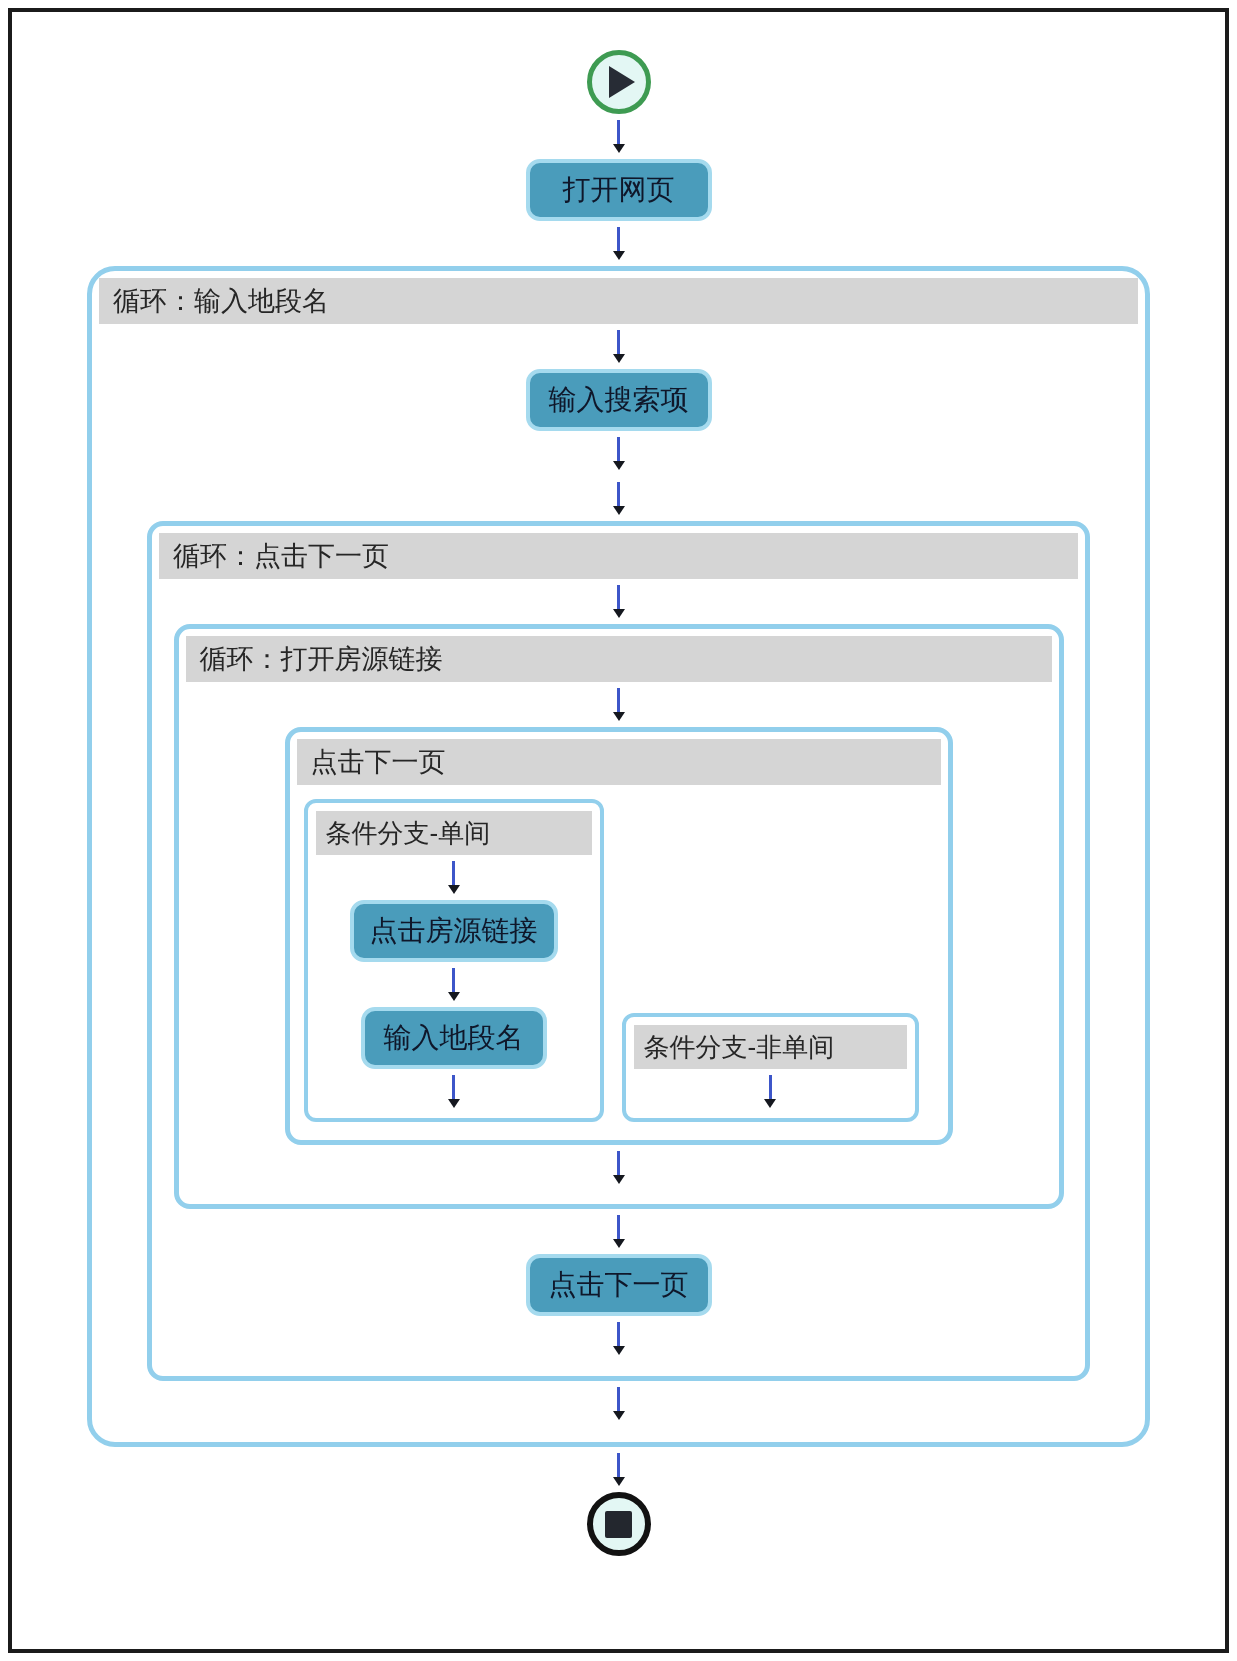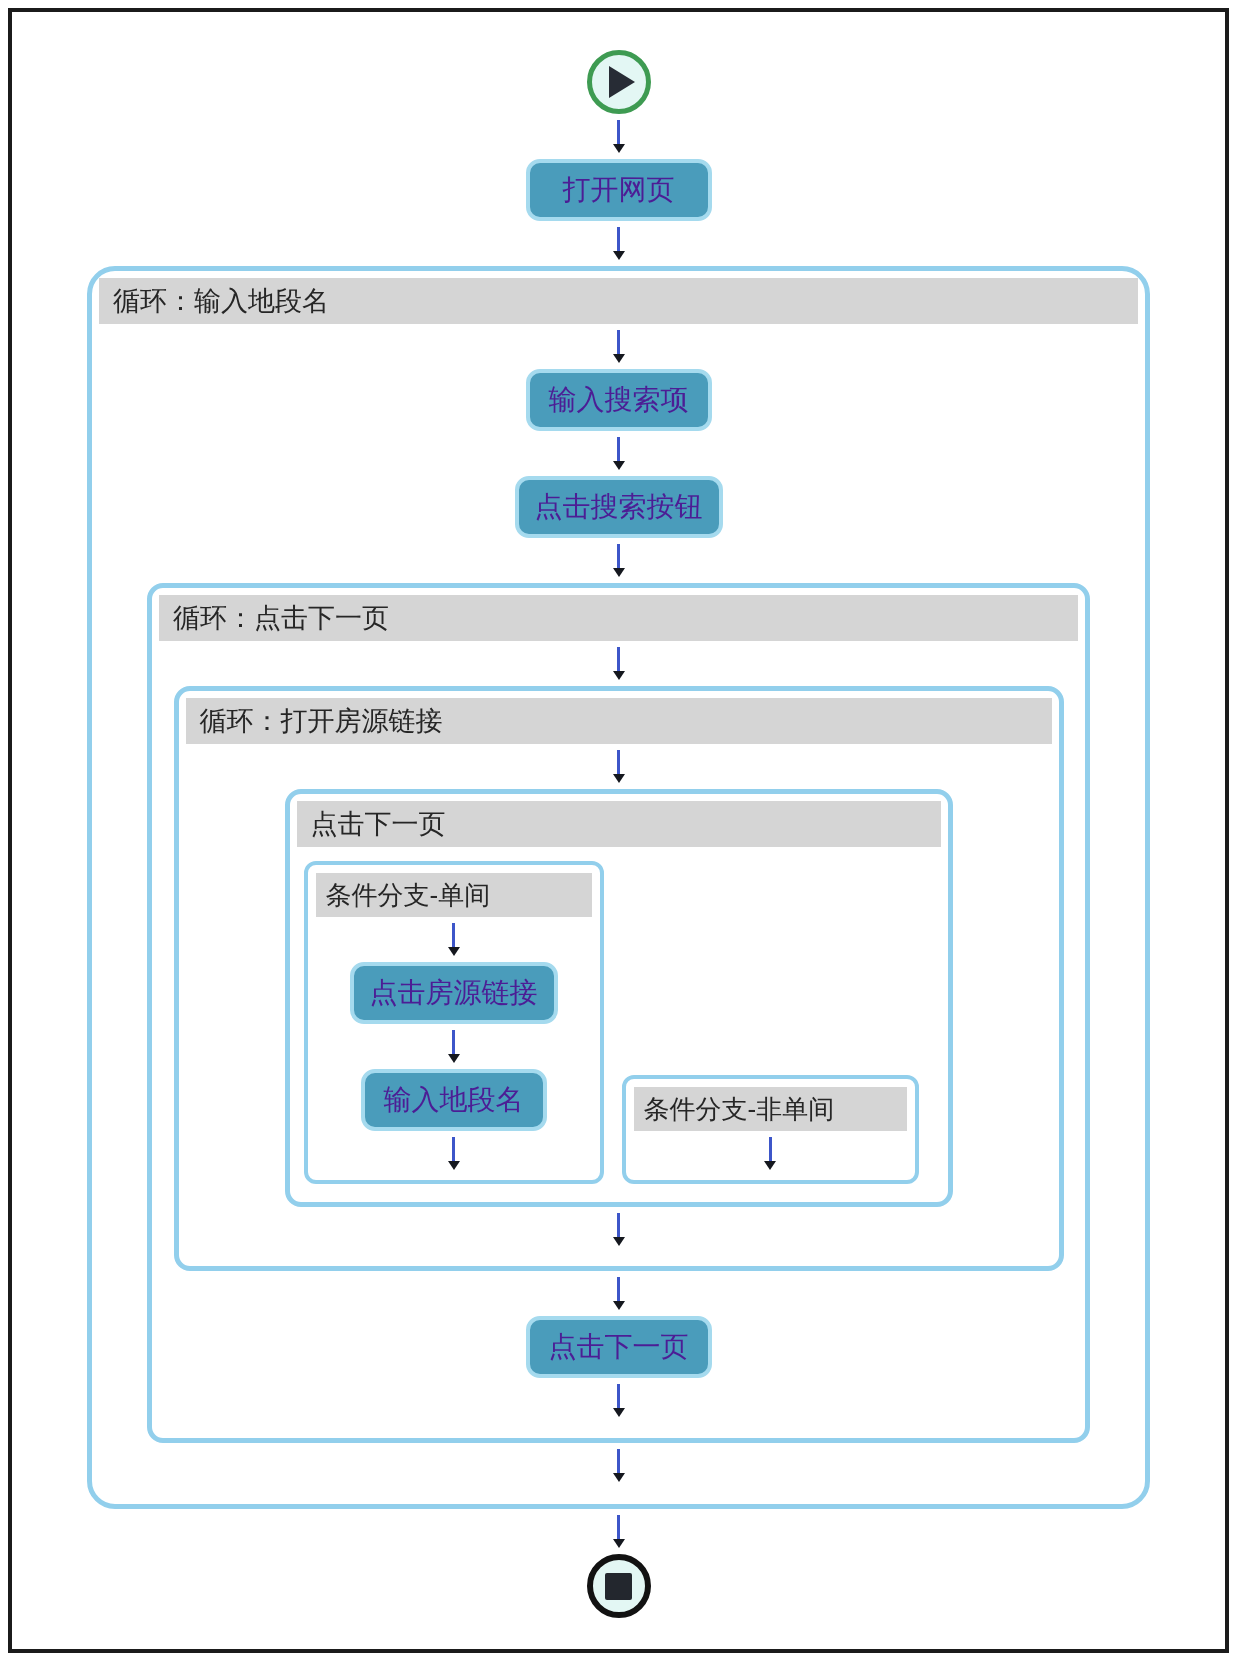--- a/index.html
+++ b/index.html
@@ -47,21 +47,21 @@
     border-right: 6px solid transparent;
     border-top: 9px solid #15181f;
   }
   
   .step-btn {
     min-width: 186px; height: 62px;
     padding: 0 16px;
     background: #4a9cbb;
     border: 4px solid #a5daee;
     border-radius: 14px;
-    color: #4c1d95;
+    color: #0f172a;
     font-size: 28px;
     display: flex; align-items: center; justify-content: center;
     white-space: nowrap;
     flex-shrink: 0;
     cursor: pointer;
   }
   
   .box {
     border: 5px solid #92cfec;
     border-radius: 16px;
@@ -133,21 +133,20 @@
         <span class="head"></span>
       </div>
 
     <div class="step-btn">输入搜索项</div>
 
     <div class="arrow">
         <span class="shaft"></span>
         <span class="head"></span>
       </div>
 
-    <div class="step-btn">点击搜索按钮</div>
 
     <div class="arrow">
         <span class="shaft"></span>
         <span class="head"></span>
       </div>
 
     <div class="box loop2">
       <div class="box-header">循环：点击下一页</div>
 
       <div class="arrow">

